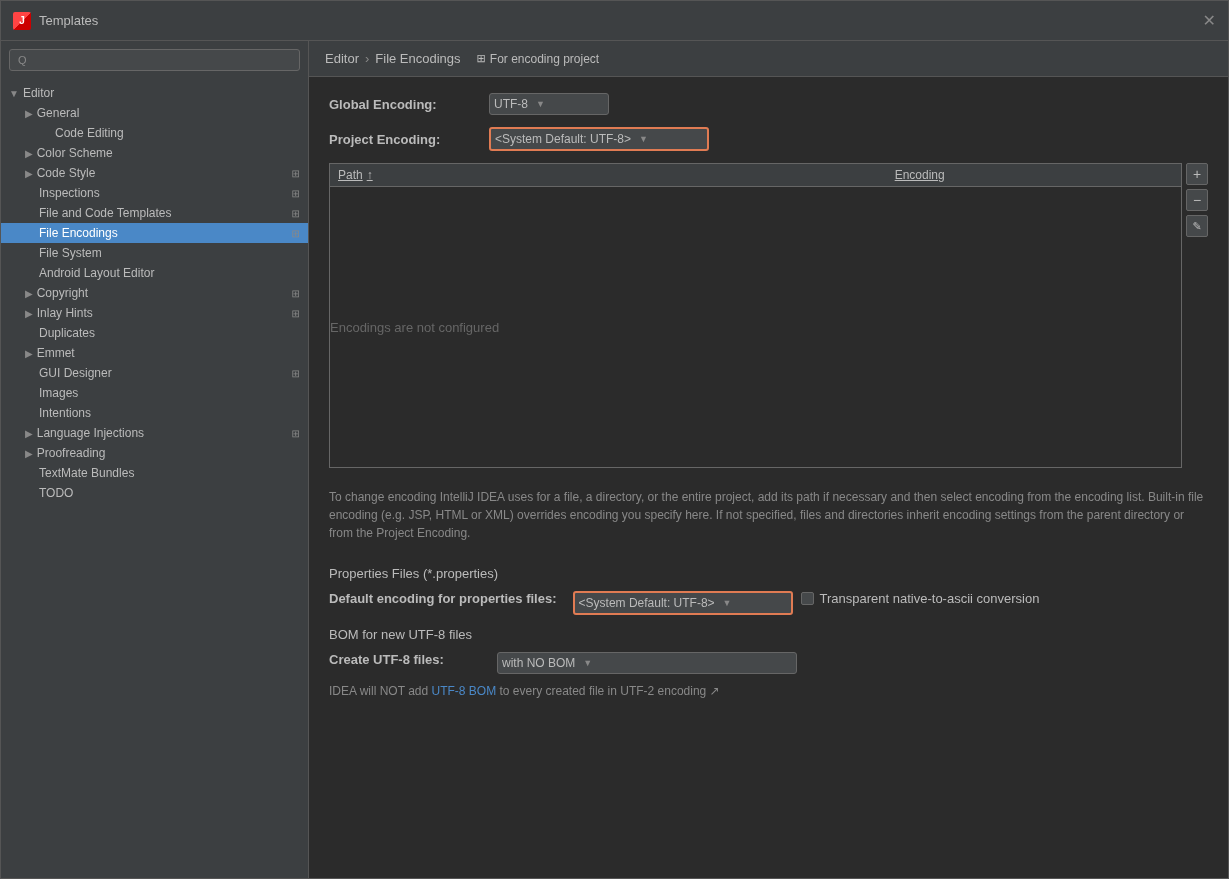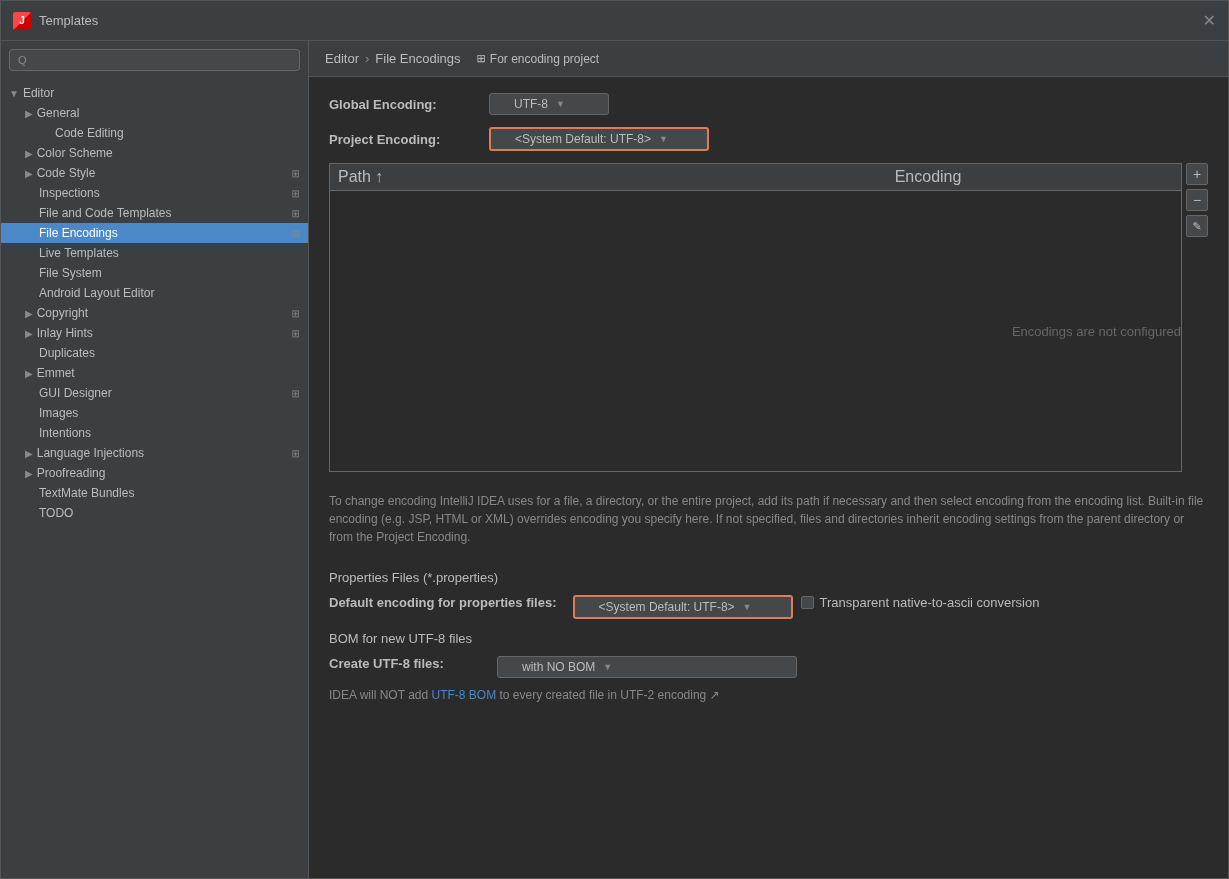--- a/index.html
+++ b/index.html
@@ -146,52 +146,53 @@
       width: 160px;
       flex-shrink: 0;
       font-weight: bold;
     }
     .dropdown {
       background: #45484a;
       border: 1px solid #666;
       border-radius: 3px;
       color: #bbbbbb;
       font-size: 12px;
-      padding: 3px 24px;
+      padding: 3px 4px;
       display: flex;
       align-items: center;
       cursor: pointer;
       min-width: 120px;
     }
     .dropdown-project {
       border: 2px solid #e07b53;
       min-width: 220px;
     }
     .dropdown-arrow { margin-left: 8px; font-size: 9px; color: #888; }
     .table-header {
       background: #3c3f41;
       display: flex;
       border-bottom: 1px solid #666;
       padding: 4px 8px;
     }
     .table-header-cell {
       color: #bbbbbb;
-      font-size: 16px;
+      font-size: 12px;
       flex: 1;
       display: flex;
       align-items: center;
       gap: 4px;
+      text-decoration: underline;
     }
     .table-header-cell.path { flex: 2; }
     .table-body {
       background: #2b2b2b;
       min-height: 280px;
       display: flex;
       align-items: center;
-      justify-content: flex-end;
+      justify-content: flex-start;
     }
     .empty-message {
       color: #666;
       font-size: 13px;
     }
     .table-actions {
       display: flex;
       flex-direction: column;
       gap: 4px;
       margin-left: 4px;
@@ -338,24 +339,20 @@
           </div>
           <div class="tree-item indent-1">
             <span style="width: 14px; display: inline-block;"></span>
             <span class="tree-item-label">File and Code Templates</span>
             <span class="tree-item-badge">⊞</span>
           </div>
           <div class="tree-item indent-1 active">
             <span style="width: 14px; display: inline-block;"></span>
             <span class="tree-item-label">File Encodings</span>
             <span class="tree-item-badge">⊞</span>
-          </div>
-          <div class="tree-item indent-1">
-            <span style="width: 14px; display: inline-block;"></span>
-            <span class="tree-item-label">Live Templates</span>
           </div>
           <div class="tree-item indent-1">
             <span style="width: 14px; display: inline-block;"></span>
             <span class="tree-item-label">File System</span>
           </div>
           <div class="tree-item indent-1">
             <span style="width: 14px; display: inline-block;"></span>
             <span class="tree-item-label">Android Layout Editor</span>
           </div>
           <div class="tree-item indent-1">

